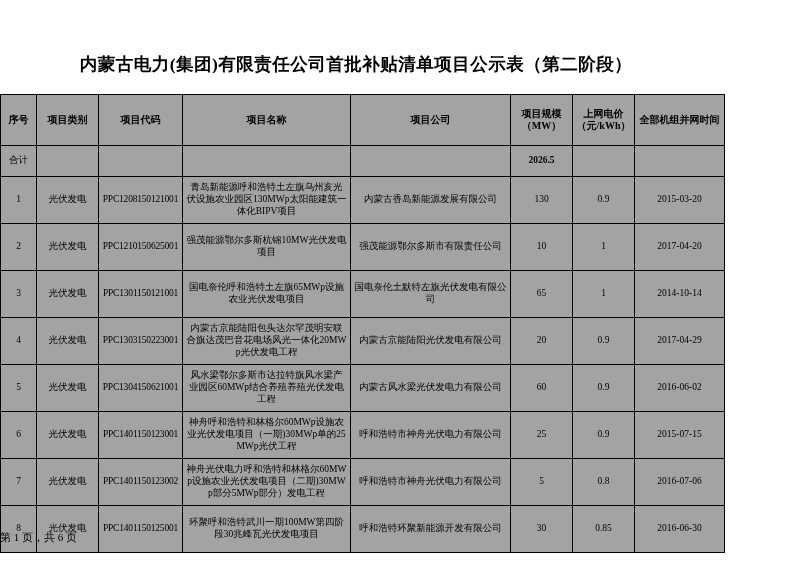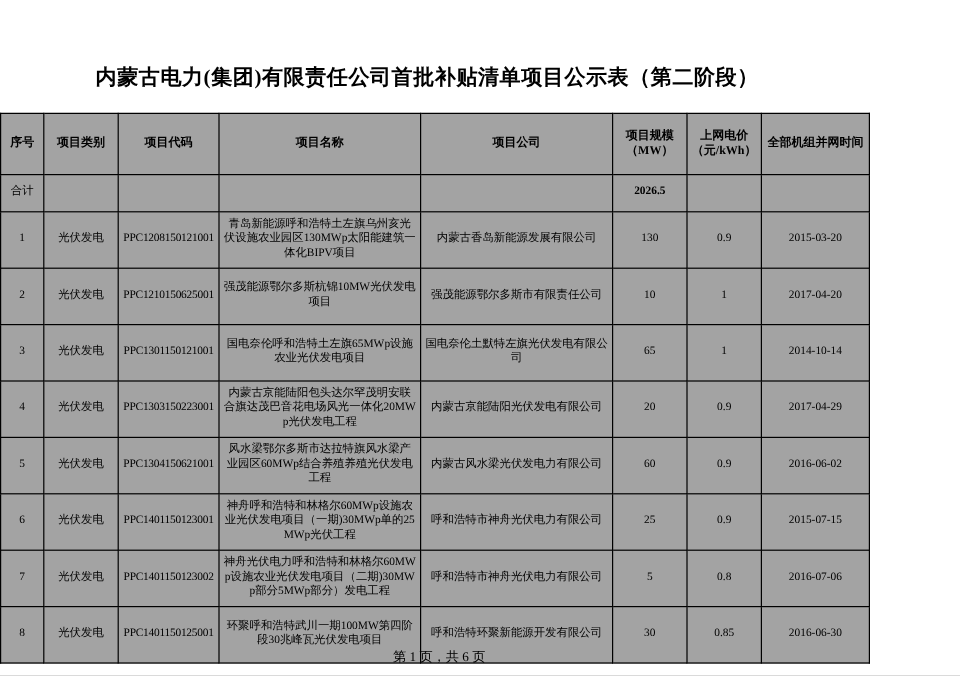--- a/index.html
+++ b/index.html
@@ -89,26 +89,24 @@
     font-weight: normal;
     text-align: center;
   }
   tr.total td.totval {
     font-weight: bold;
   }
   .footer {
     position: absolute;
     left: 0;
     right: 0;
-    bottom: 8px;
-    text-align: center;
+    bottom: 18px;
     font-size: 11px;
     font-family: "Liberation Serif", serif;
     color: #000;
-    margin-left: 20px;
   }
   
   col.c-seq { width: 36px; }
   col.c-cat { width: 62px; }
   col.c-code { width: 84px; }
   col.c-name { width: 168px; }
   col.c-comp { width: 160px; }
   col.c-scale { width: 62px; }
   col.c-price { width: 62px; }
   col.c-date { width: 90px; }

